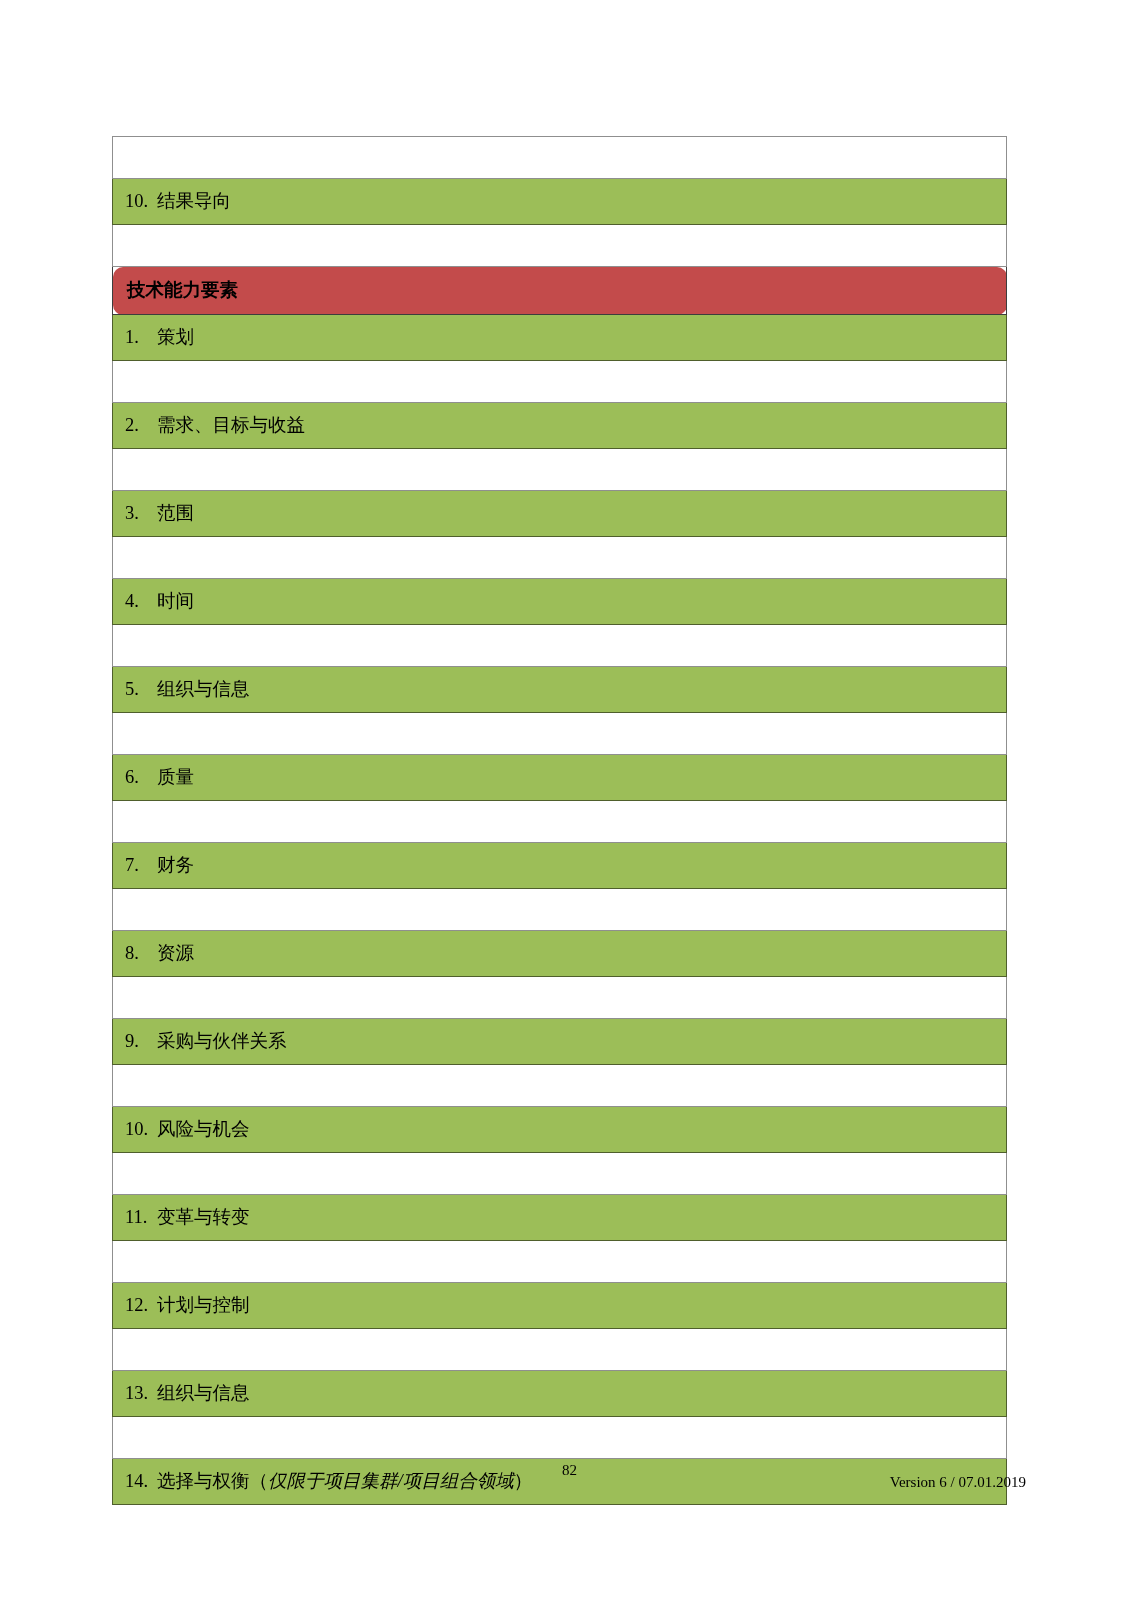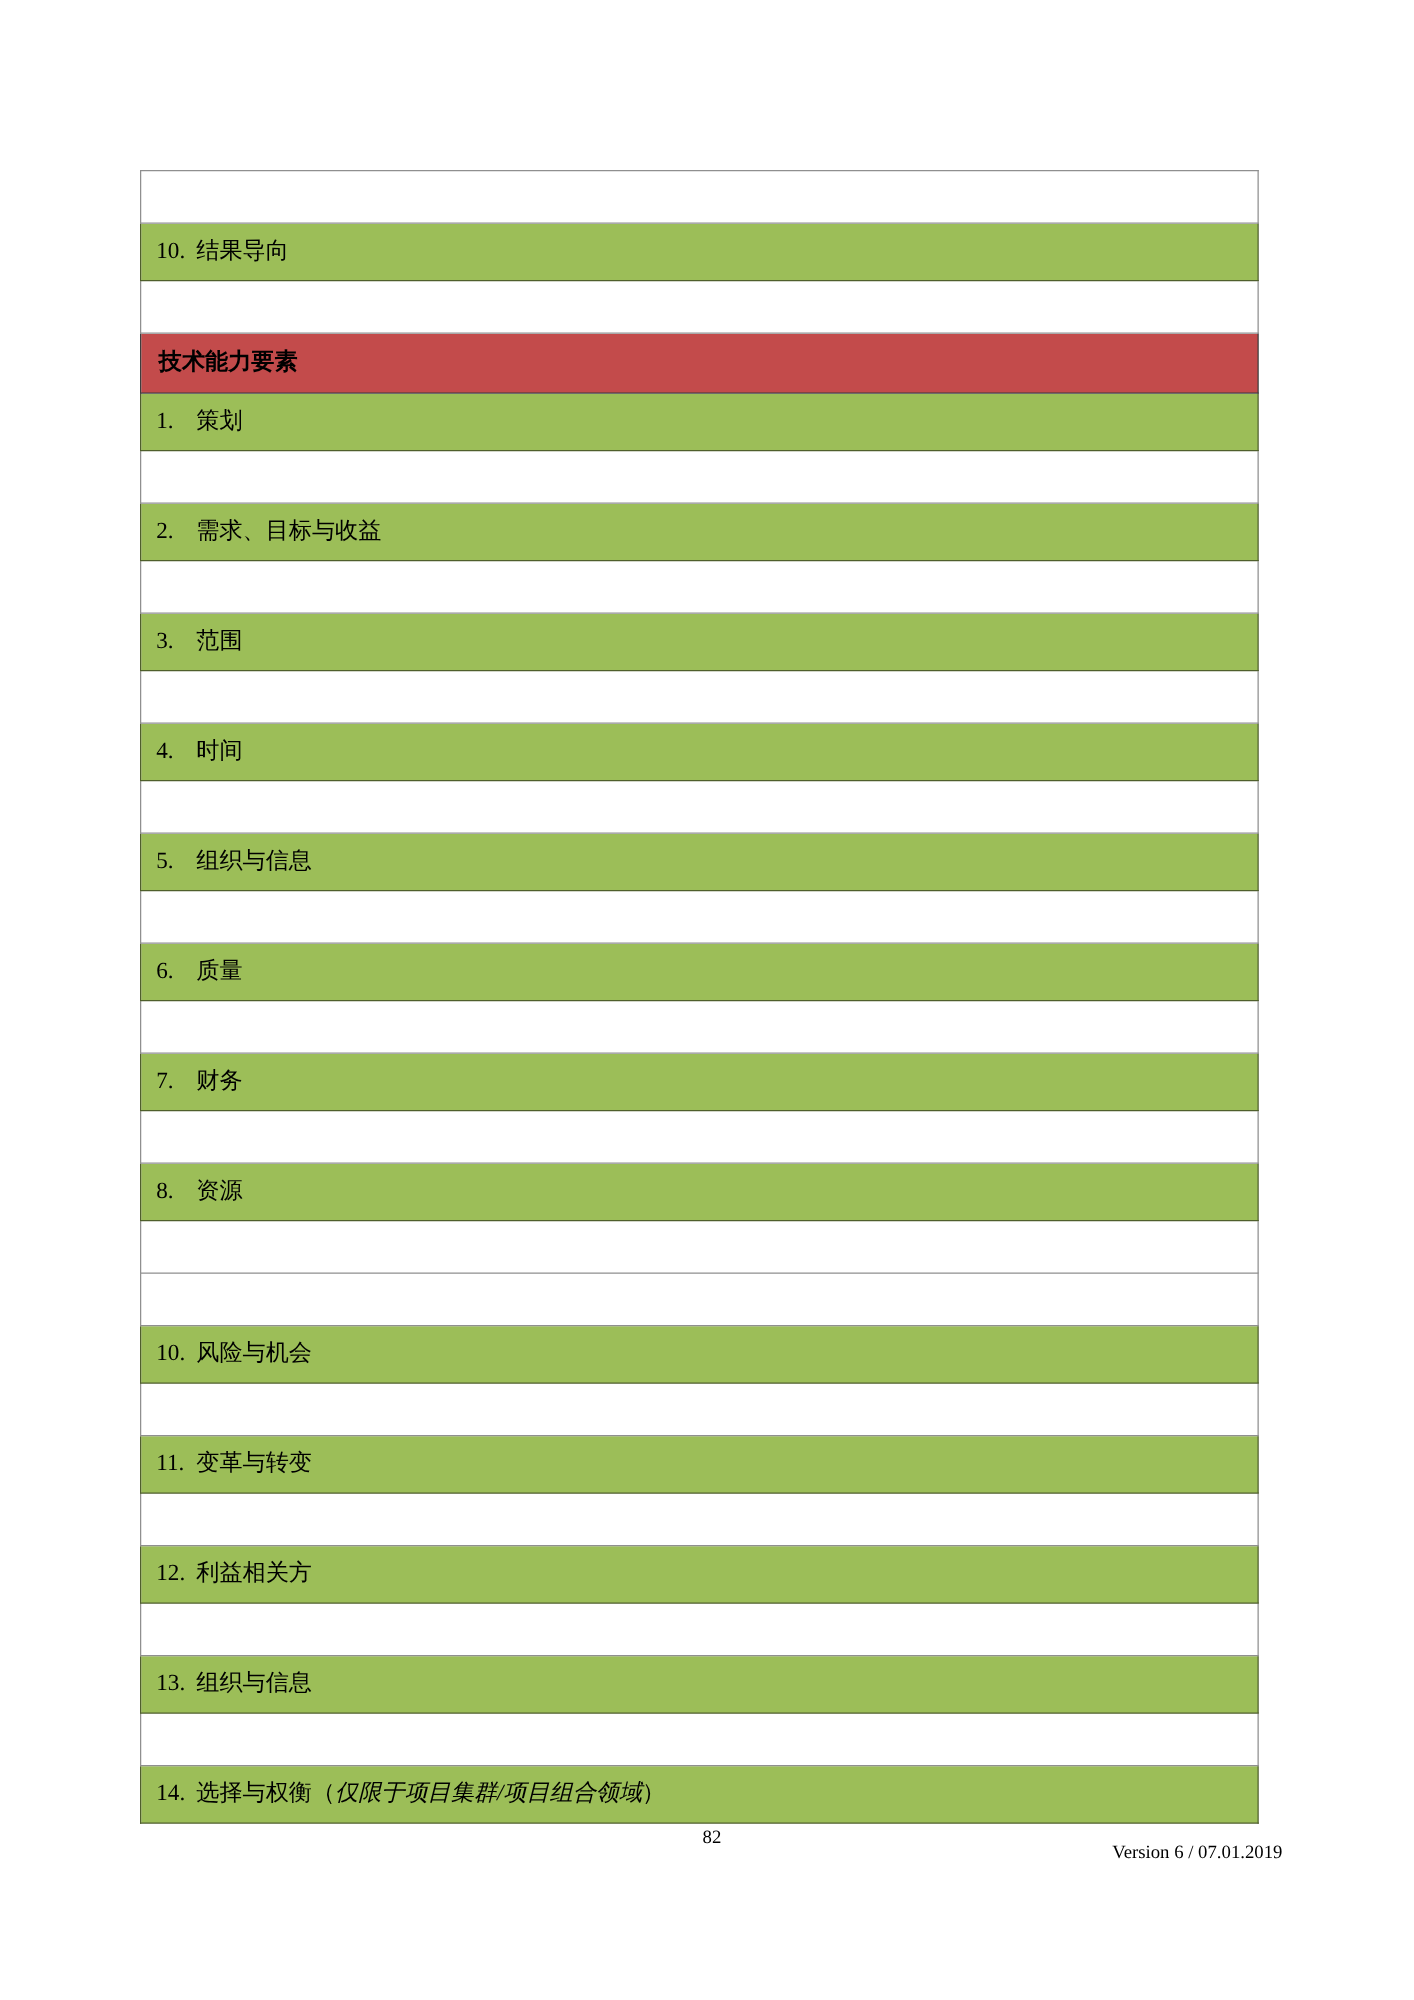--- a/index.html
+++ b/index.html
@@ -59,20 +59,21 @@
   
   tr.row-red > td {
     background: #c34b4b;
     border-top-color: #3d3d3d;
     border-bottom-color: #3d3d3d;
     border-left-color: #3d3d3d;
     border-right-color: #3d3d3d;
     height: 47px;
     font-weight: bold;
     padding-left: 14px;
+    border-radius: 10px;
   }
 
   
   tr.row-blank > td {
     background: #ffffff;
     border-color: #8f8f8f;
     height: 41px;
   }
 
   .num {
@@ -185,40 +186,43 @@
         <td></td>
       </tr>
 
       <tr class="row-green">
         <td><span class="num">8.</span><span class="label-text">资源</span></td>
       </tr>
       <tr class="row-blank">
         <td></td>
       </tr>
 
+      <tr class="row-green">
+        <td><span class="num">9.</span><span class="label-text">采购与伙伴关系</span></td>
+      </tr>
       <tr class="row-blank">
         <td></td>
       </tr>
 
       <tr class="row-green">
         <td><span class="num">10.</span><span class="label-text">风险与机会</span></td>
       </tr>
       <tr class="row-blank">
         <td></td>
       </tr>
 
       <tr class="row-green">
         <td><span class="num">11.</span><span class="label-text">变革与转变</span></td>
       </tr>
       <tr class="row-blank">
         <td></td>
       </tr>
 
       <tr class="row-green">
-        <td><span class="num">12.</span><span class="label-text">利益相关方</span></td>
+        <td><span class="num">12.</span><span class="label-text">计划与控制</span></td>
       </tr>
       <tr class="row-blank">
         <td></td>
       </tr>
 
       <tr class="row-green">
         <td><span class="num">13.</span><span class="label-text">组织与信息</span></td>
       </tr>
       <tr class="row-blank">
         <td></td>

